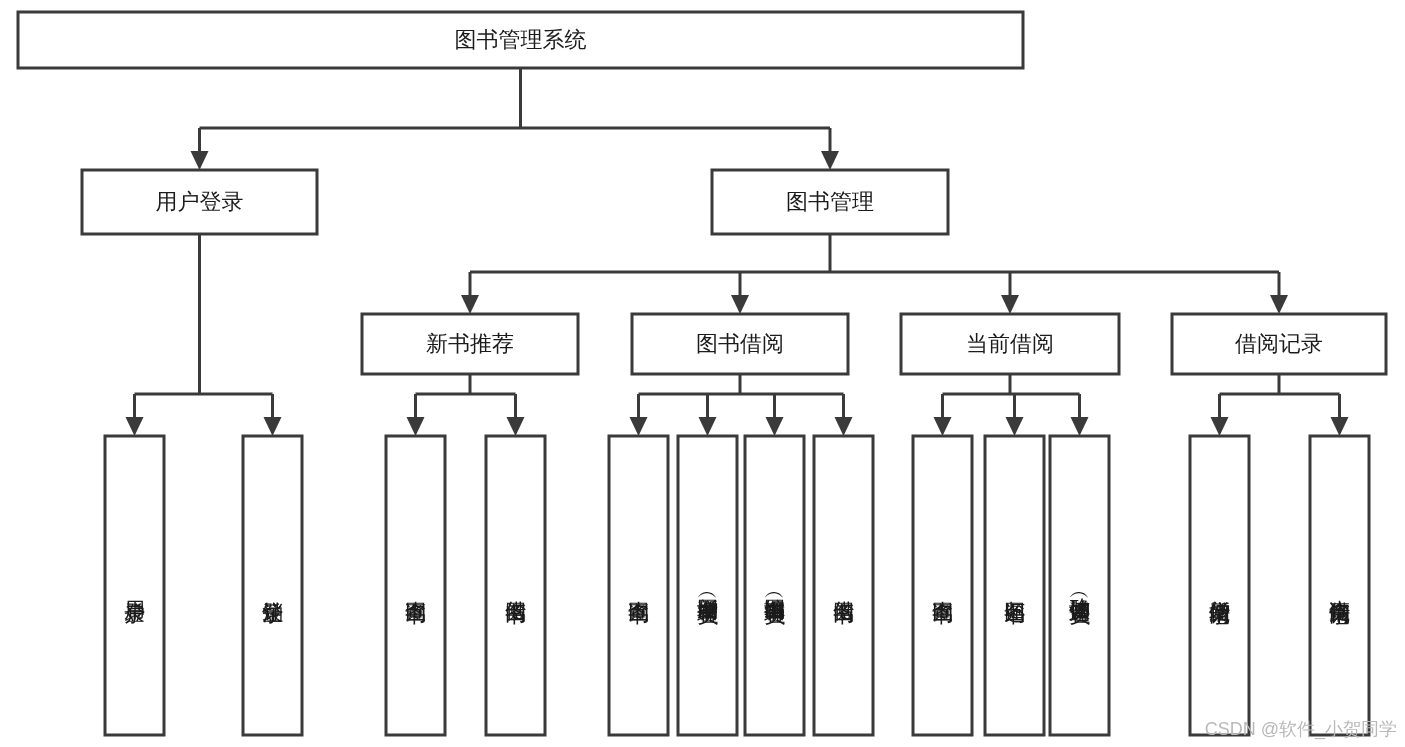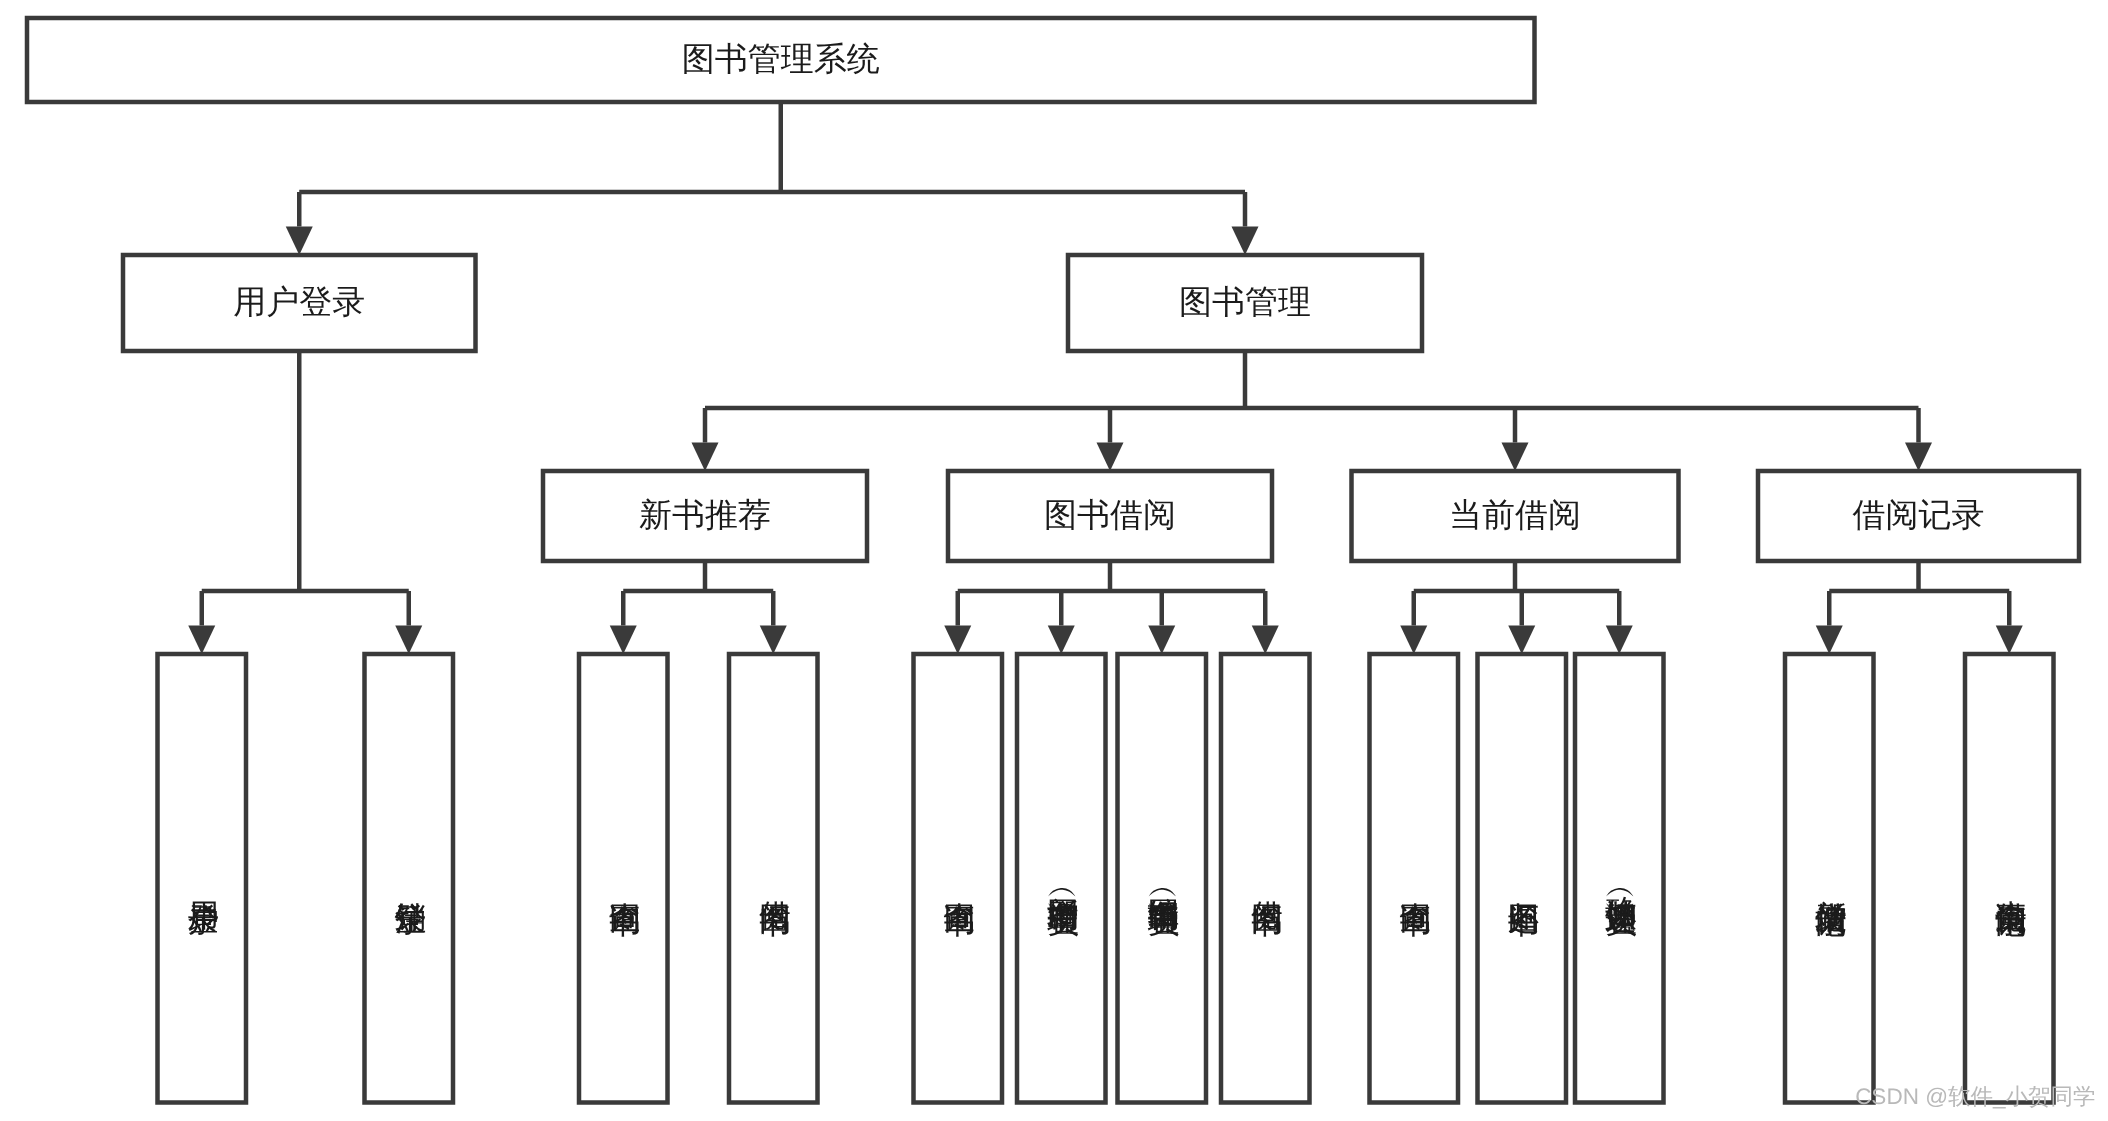--- a/index.html
+++ b/index.html
@@ -62,21 +62,21 @@
     justify-content: center;
     text-align: center;
     white-space: nowrap;
     pointer-events: none;
   }
   #watermark {
     position: absolute;
     right: 8px;
     bottom: 6px;
     font-family: "Liberation Sans", "DejaVu Sans", sans-serif;
-    font-size: 15px;
+    font-size: 18px;
     color: #b9b9b9;
     white-space: nowrap;
     user-select: none;
   }
 </style>
 </head>
 <body>
 
 <div id="diagram-root">
 

